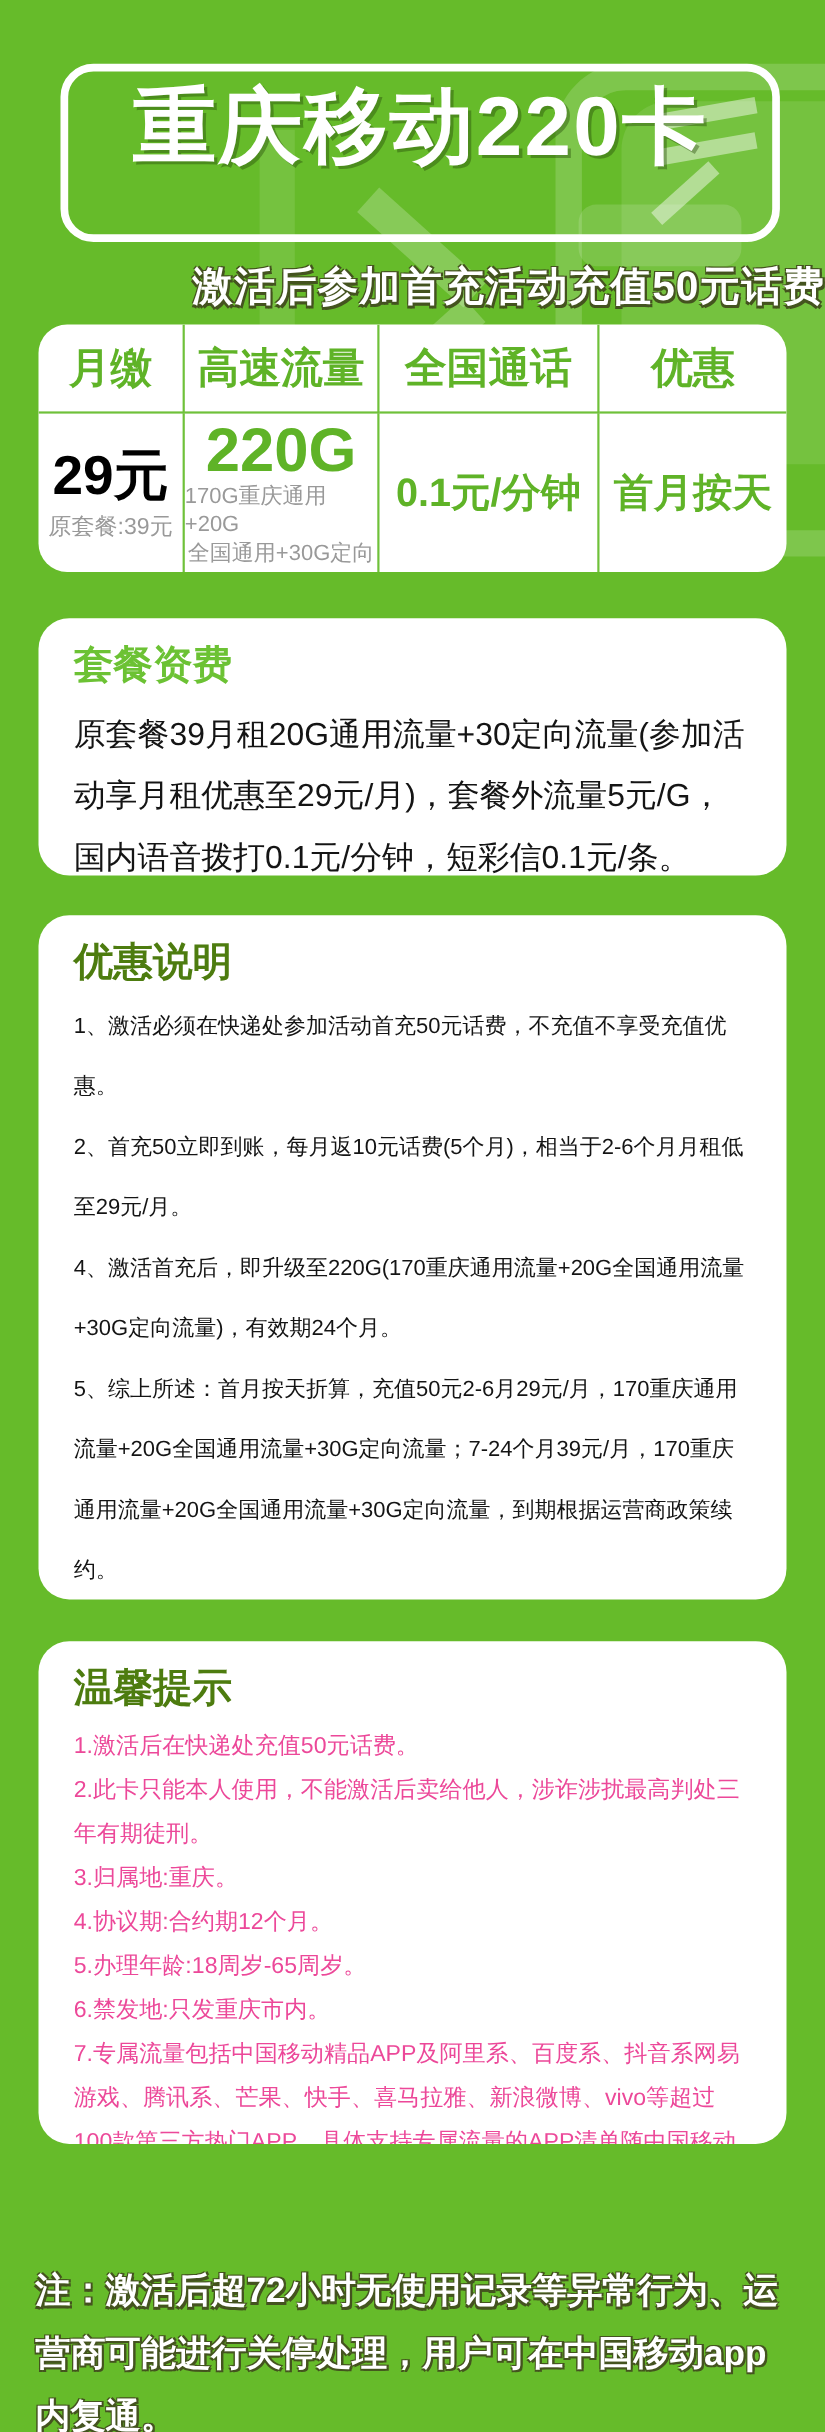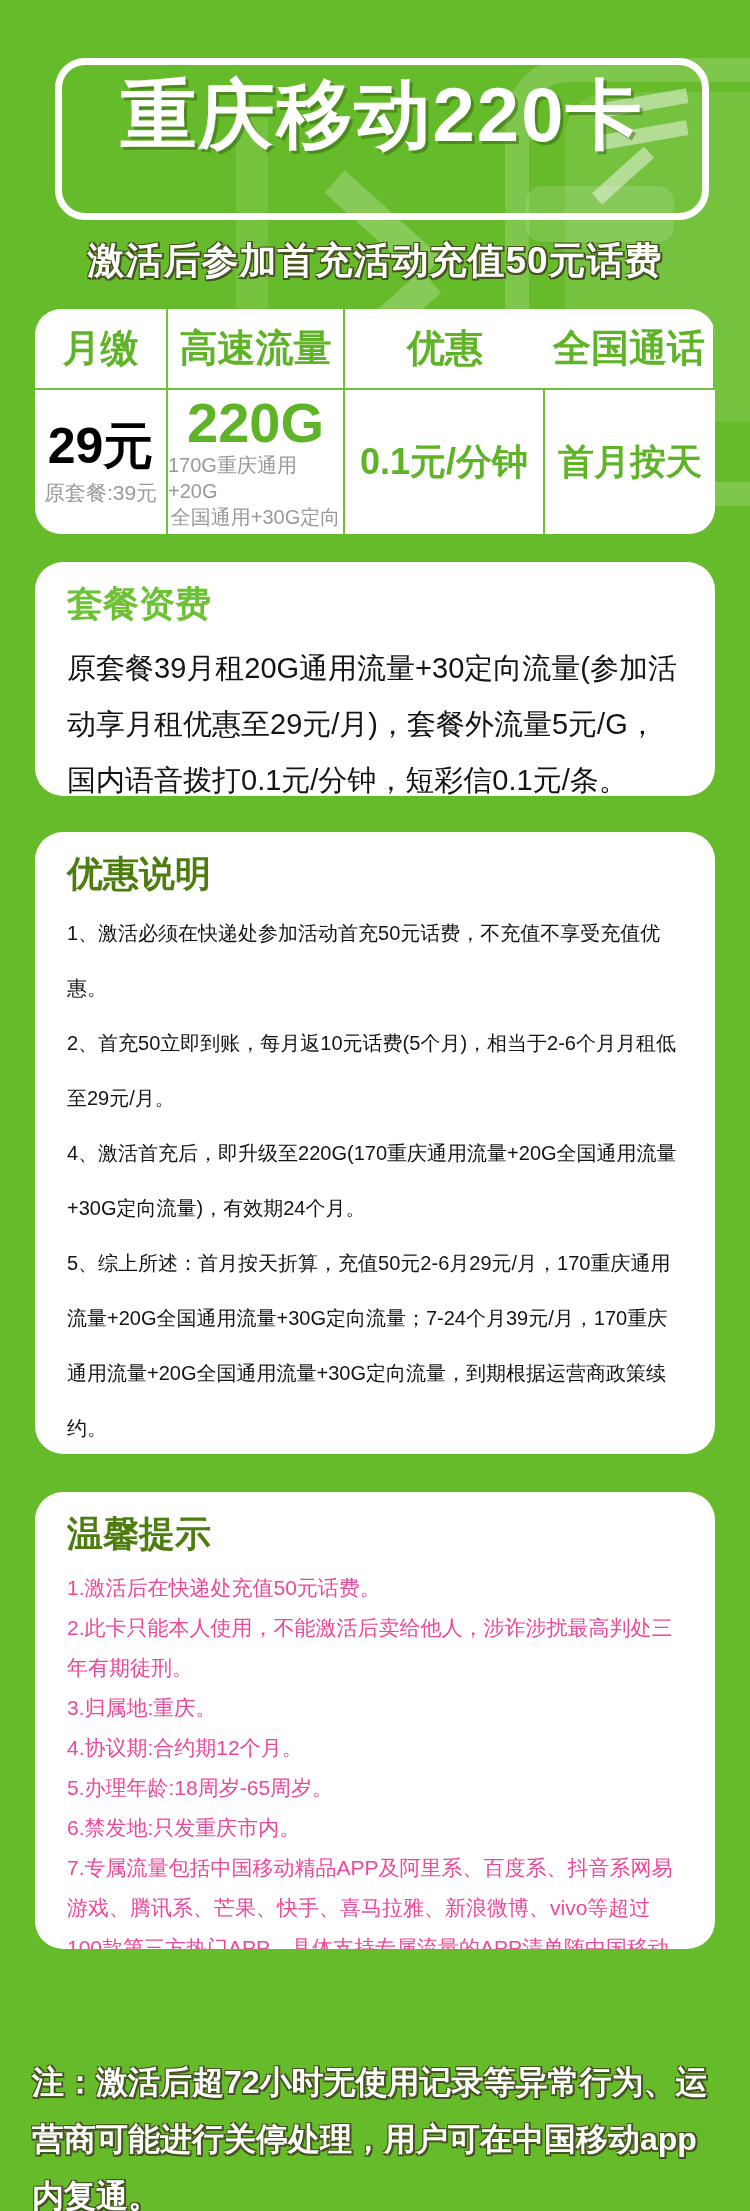--- a/index.html
+++ b/index.html
@@ -29,28 +29,28 @@
     border:7px solid #ffffff;border-radius:30px;
     display:flex;justify-content:center;
   }
   .title-text{
     font-size:76px;font-weight:bold;color:#ffffff;letter-spacing:2px;
     text-shadow:3px 3px 0 rgba(35,70,8,.40);
     white-space:nowrap;
   }
   .subtitle{
     position:absolute;left:0;top:236px;width:750px;
-    text-align:center;font-size:37px;font-weight:bold;color:#ffffff;
+    text-align:right;font-size:37px;font-weight:bold;color:#ffffff;
     text-shadow:2px 2px 0 #44531f,-1px -1px 0 #44531f,2px -1px 0 #44531f,-1px 2px 0 #44531f;
     letter-spacing:1px;
   }
 
   
   .plan-card{
-    position:absolute;left:35px;top:309px;width:680px;height:225px;
+    position:absolute;left:35px;top:295px;width:680px;height:225px;
     background:#ffffff;border-radius:26px;overflow:hidden;
     display:grid;grid-template-columns:133px 177px 200px 170px;grid-template-rows:81px 144px;
   }
   .cell{display:flex;flex-direction:column;align-items:center;justify-content:center;}
   .bR{border-right:2px solid #6fc13a;}
   .bB{border-bottom:2px solid #6fc13a;}
   .th{font-size:38px;font-weight:bold;color:#5fb327;}
   .val-xl{font-size:50px;font-weight:bold;color:#000000;line-height:54px;}
   .val-xxl{font-size:56px;font-weight:bold;color:#5fb327;line-height:58px;}
   .val-md{font-size:36px;font-weight:bold;color:#5fb327;}
@@ -98,22 +98,22 @@
   <div class="wm wm-tag"></div>
 
   <div class="title-box">
     <div class="title-text">重庆移动220卡</div>
   </div>
   <div class="subtitle">激活后参加首充活动充值50元话费</div>
 
   <div class="plan-card">
     <div class="cell th bR bB">月缴</div>
     <div class="cell th bR bB">高速流量</div>
+    <div class="cell th bR bB">全国通话</div>
     <div class="cell th bB">优惠</div>
-    <div class="cell th bR bB">全国通话</div>
 
     <div class="cell bR">
       <div class="val-xl">29元</div>
       <div class="sub">原套餐:39元</div>
     </div>
     <div class="cell bR">
       <div class="val-xxl">220G</div>
       <div class="sub-s">170G重庆通用+20G</div>
       <div class="sub-s">全国通用+30G定向</div>
     </div>

